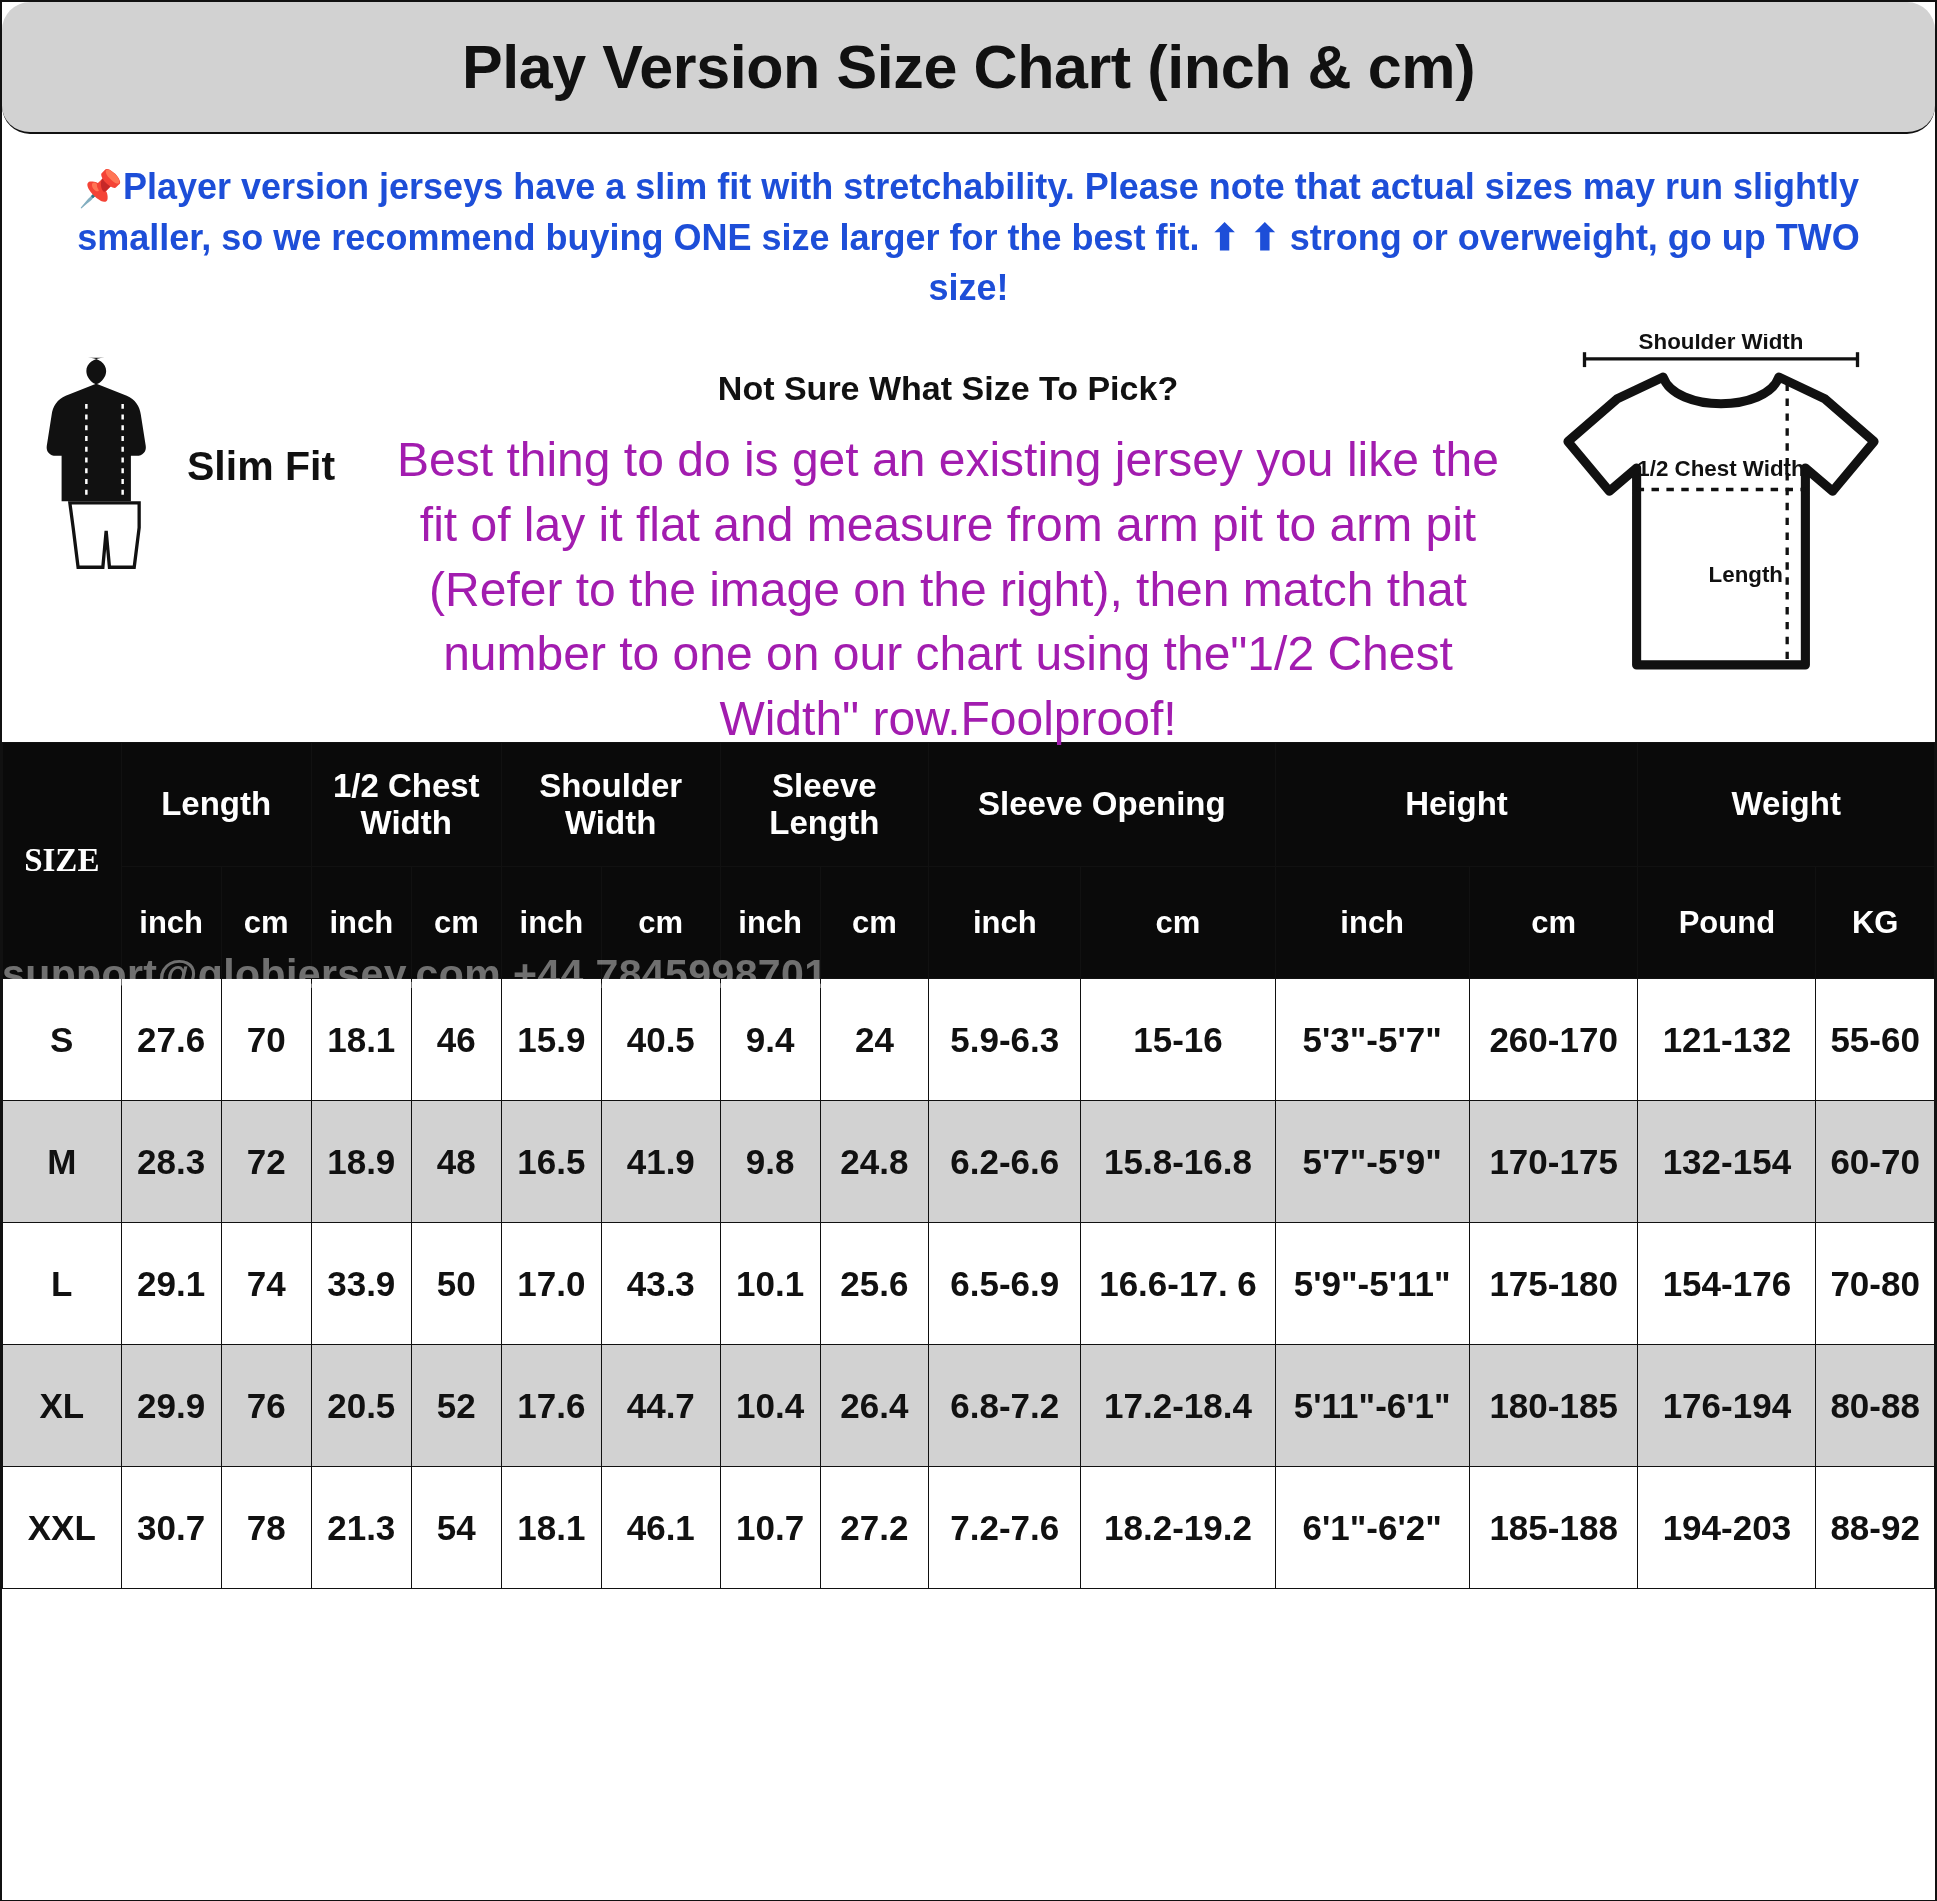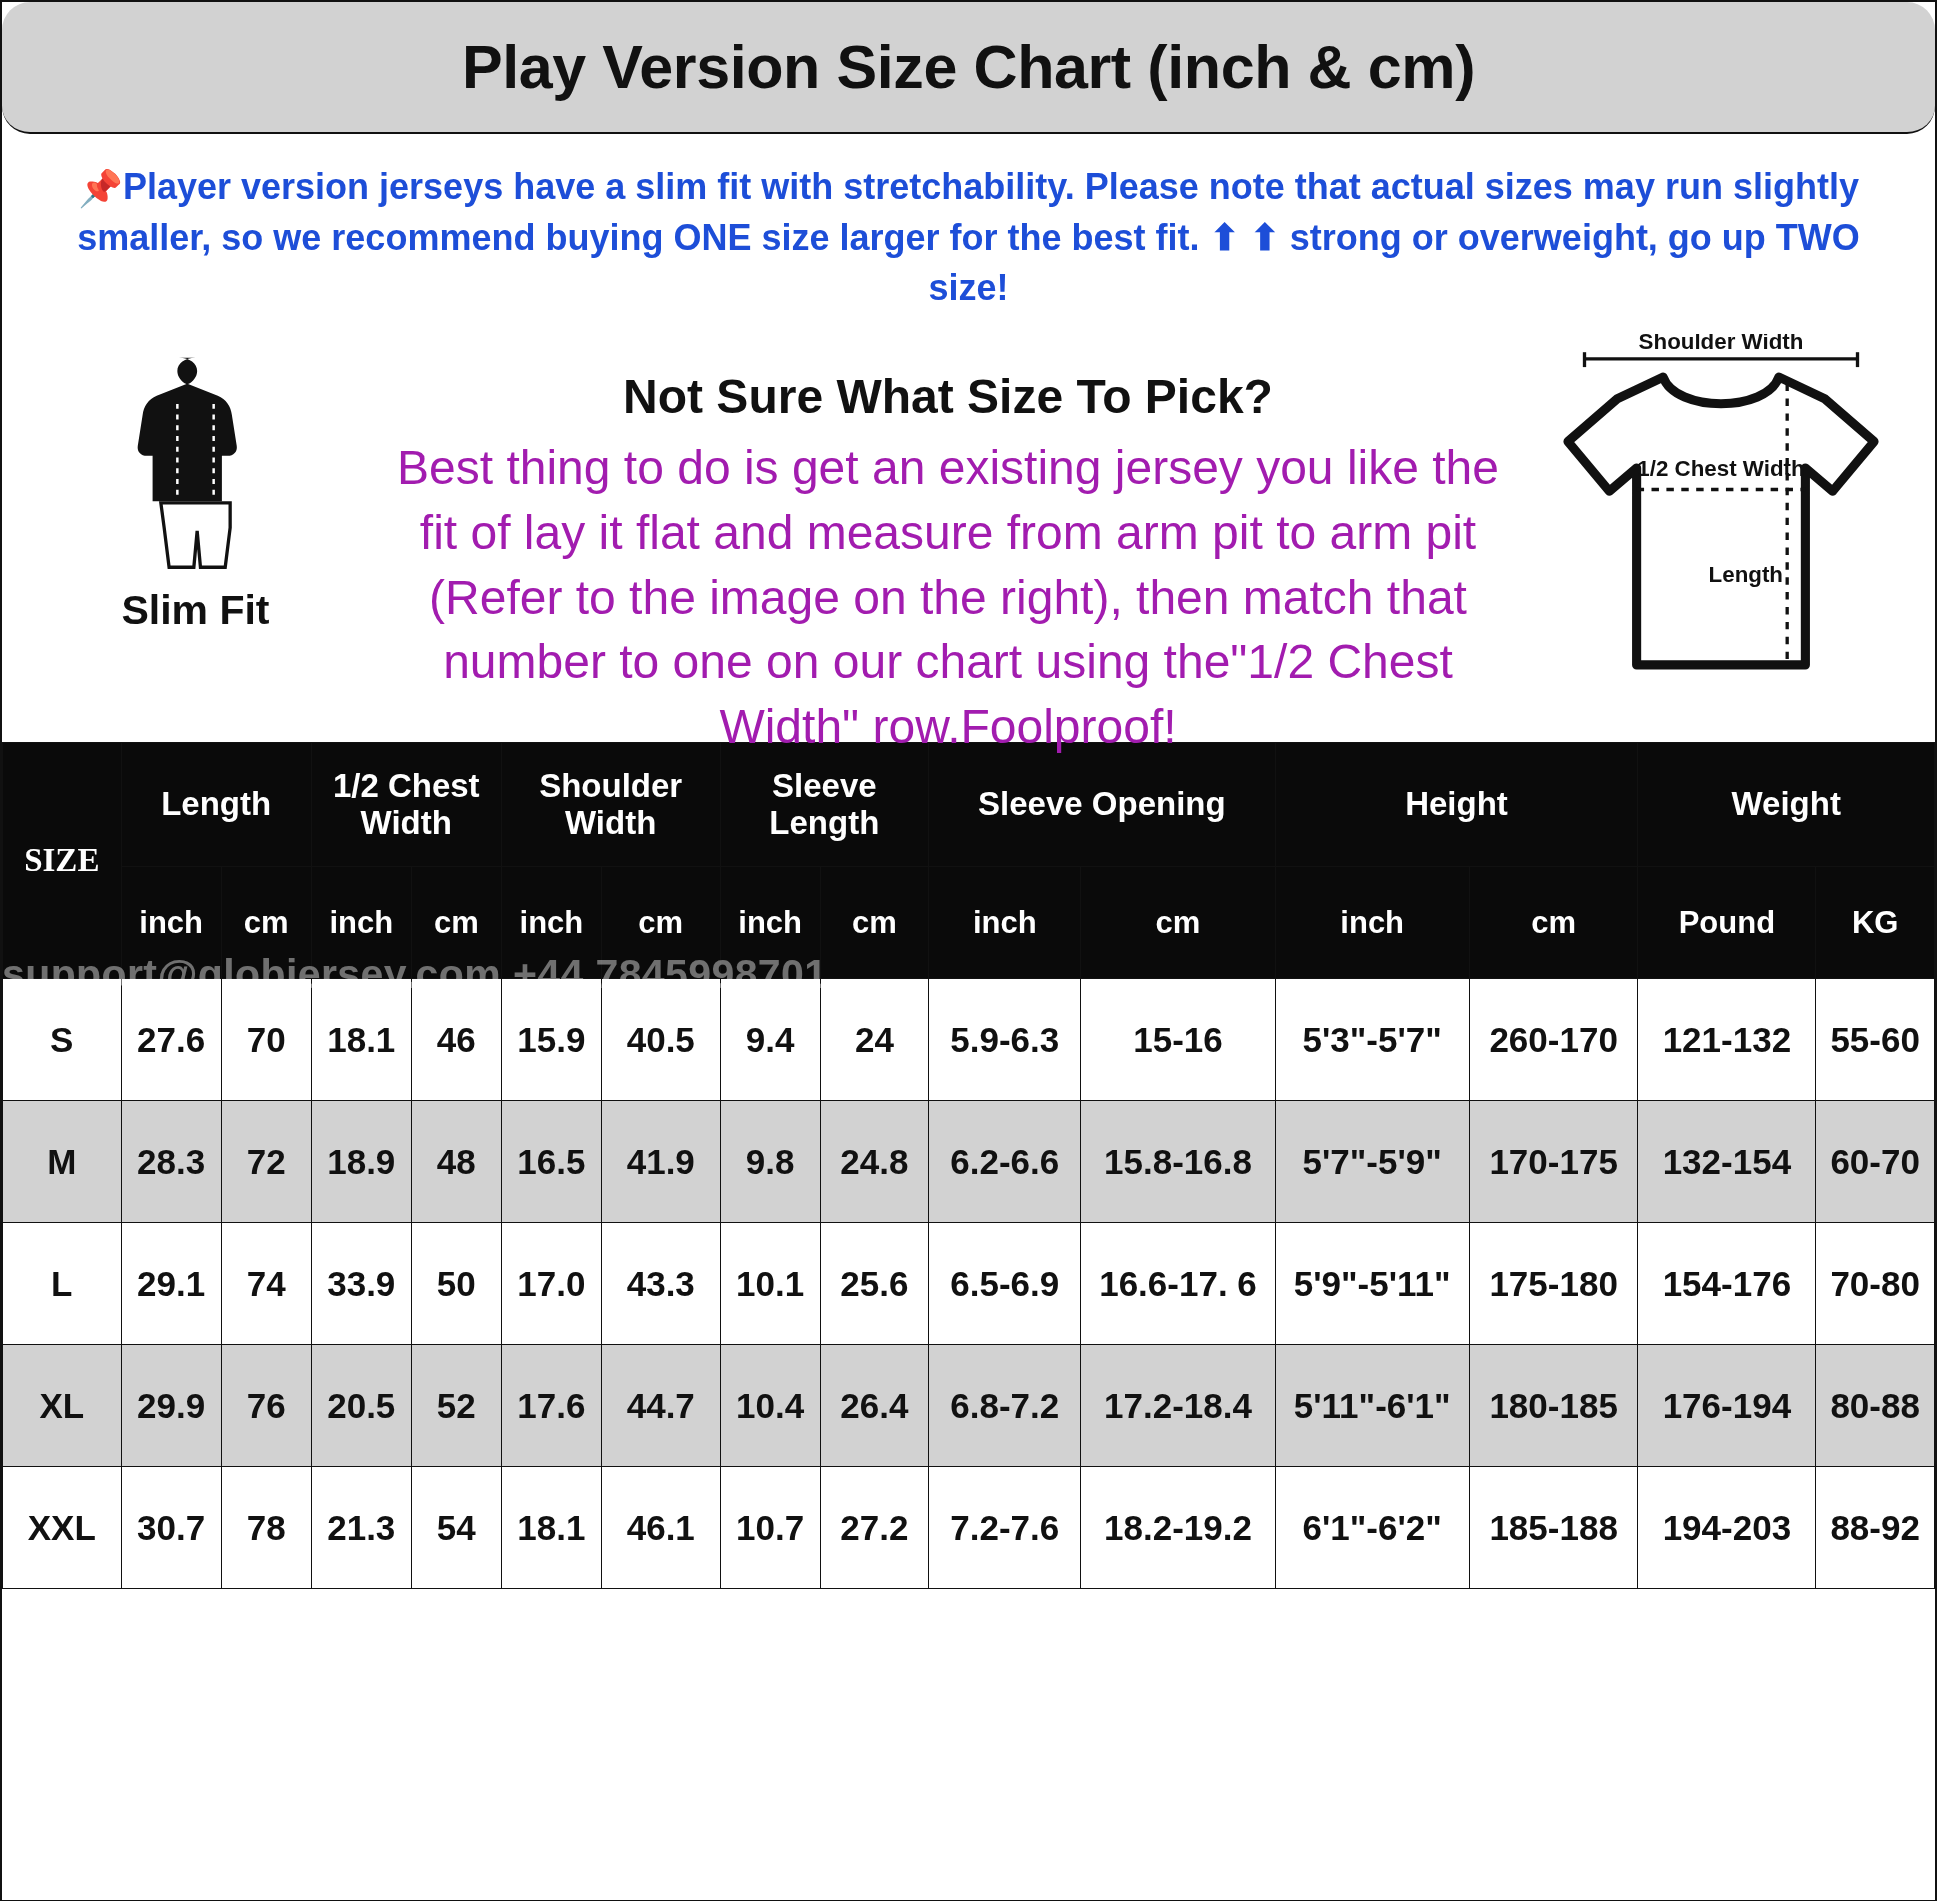--- a/index.html
+++ b/index.html
@@ -54,40 +54,40 @@
   
   .info-row {
     display: flex;
     align-items: flex-start;
     padding: 8.3px 20px 0 20px;
     height: 413px;
   }
   .fit-col {
     width: 347px;
     display: flex;
-    flex-direction: column;
+    flex-direction: row;
     align-items: center;
     padding-top: 20px;
   }
   .fit-label {
     margin-top: 15px;
     font-size: 41px;
     font-weight: bold;
     color: #111;
   }
   .advice-col {
     flex: 1;
     text-align: center;
     padding: 43px 13.2px 0 13.2px;
   }
   .advice-col .q {
-    font-size: 48px;
+    font-size: 34px;
     font-weight: bold;
     color: #111;
-    margin-bottom: 12px;
+    margin-bottom: 20px;
   }
   .advice-col .body {
     font-size: 48px;
     font-weight: normal;
     color: #a21caf;
     line-height: 1.35;
   }
   .tee-col {
     width: 388px;
     display: flex;

